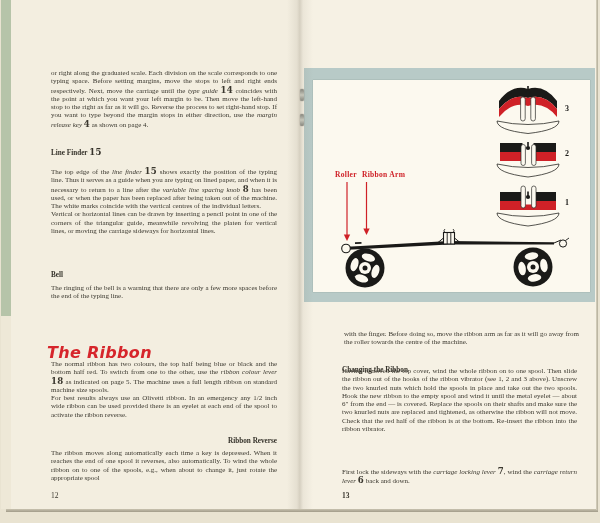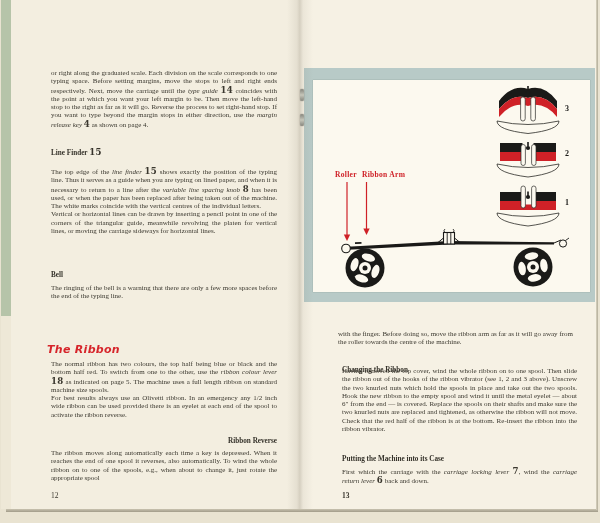--- a/index.html
+++ b/index.html
@@ -22,21 +22,21 @@
     background:linear-gradient(to right,#d9d3c0,#b2ac98); }
 
   
   .tb { position:absolute; font-size:7px; line-height:8.3px; color:#3a372e;
         text-align:justify; }
   .tb p { margin:0; }
   .hd { position:absolute; font-size:7.2px; line-height:8.3px; font-weight:bold; color:#35322a; }
   .seg-i { font-style:italic; }
   .seg-n { font-weight:bold; font-size:8.6px; font-family:"DejaVu Serif",serif; letter-spacing:0.2px;margin-top:40px; }
   .ribbon-title { position:absolute; font-family:"DejaVu Sans","Liberation Sans",sans-serif;
-    font-weight:bold; font-style:italic; font-size:11px; color:#d6252b; letter-spacing:0.3px; }
+    font-weight:bold; font-style:italic; font-size:16px; color:#d6252b; letter-spacing:0.3px; }
   .pagenum { position:absolute; font-size:7.5px; color:#3a372e; }
 
   
   .panel { position:absolute; left:4px; top:68px; width:291px; height:234px; background:#b8cac7; }
   .whitebox { position:absolute; left:9px; top:12px; width:277px; height:212px; background:#fcf9ef;
     box-shadow:0 0 1px rgba(90,110,105,0.6); }
   .svg-label { font:bold 7.5px "Liberation Serif",serif; fill:#cf2127; letter-spacing:0.3px; }
   .svg-num   { font:bold 8px "Liberation Serif",serif; fill:#1a1a18; }
 </style>
 </head>
@@ -168,27 +168,26 @@
               <ellipse cx="0" cy="11" rx="6.8" ry="3.7"></ellipse>
               <ellipse cx="-11" cy="0" rx="3.7" ry="6.8"></ellipse>
             </g>
             <circle r="6" fill="#fcf9ef"></circle>
             <circle r="2.5" fill="#1a1a18"></circle>
           </g>
         </svg>
       </div>
     </div>
 
-    <div class="tb" style="left:38px; top:330px; width:235px;"><span>with the finger. Before doing so, move the ribbon arm as far as it will go away from the roller towards the centre of the machine.</span></div>
+    <div class="tb" style="left:44px; top:330px; width:235px;"><span>with the finger. Before doing so, move the ribbon arm as far as it will go away from the roller towards the centre of the machine.</span></div>
 
     <div class="hd" style="left:42px; top:366px; width:235px;">Changing the Ribbon</div>
     <div class="tb" style="left:42px; top:367px; width:235px;"><span>Having removed the top cover, wind the whole ribbon on to one spool. Then slide the ribbon out of the hooks of the ribbon vibrator (see 1, 2 and 3 above). Unscrew the two knurled nuts which hold the spools in place and take out the two spools. Hook the new ribbon to the empty spool and wind it until the metal eyelet — about 6″ from the end — is covered. Replace the spools on their shafts and make sure the two knurled nuts are replaced and tightened, as otherwise the ribbon will not move. Check that the red half of the ribbon is at the bottom. Re-insert the ribbon into the ribbon vibrator.</span></div>
 
-    <div class="hd" style="left:42px; top:455px; width:235px;">Putting the Machine into its Case</div>
-    <div class="tb" style="left:42px; top:467px; width:235px;"><span>First which the carriage with the </span><span class="seg-i">carriage locking lever</span><span> </span><span class="seg-n">7</span><span>, wind the </span><span class="seg-i">carriage return lever</span><span> </span><span class="seg-n">6</span><span> back and down.</span></div>
+    <div class="tb" style="left:42px; top:467px; width:235px;"><span>First lock the sideways with the </span><span class="seg-i">carriage locking lever</span><span> </span><span class="seg-n">7</span><span>, wind the </span><span class="seg-i">carriage return lever</span><span> </span><span class="seg-n">6</span><span> back and down.</span></div>
 
     <div class="pagenum" style="left:42px; top:491px; width:235px;font-weight:bold;">13</div>
   </div>
 
   <div class="gutter"></div>
   <div class="staple" style="top:89px;"></div>
   <div class="staple" style="top:114px;"></div>
   <div class="bottom-edge"></div>
   <div class="right-edge"></div>
 </div>

